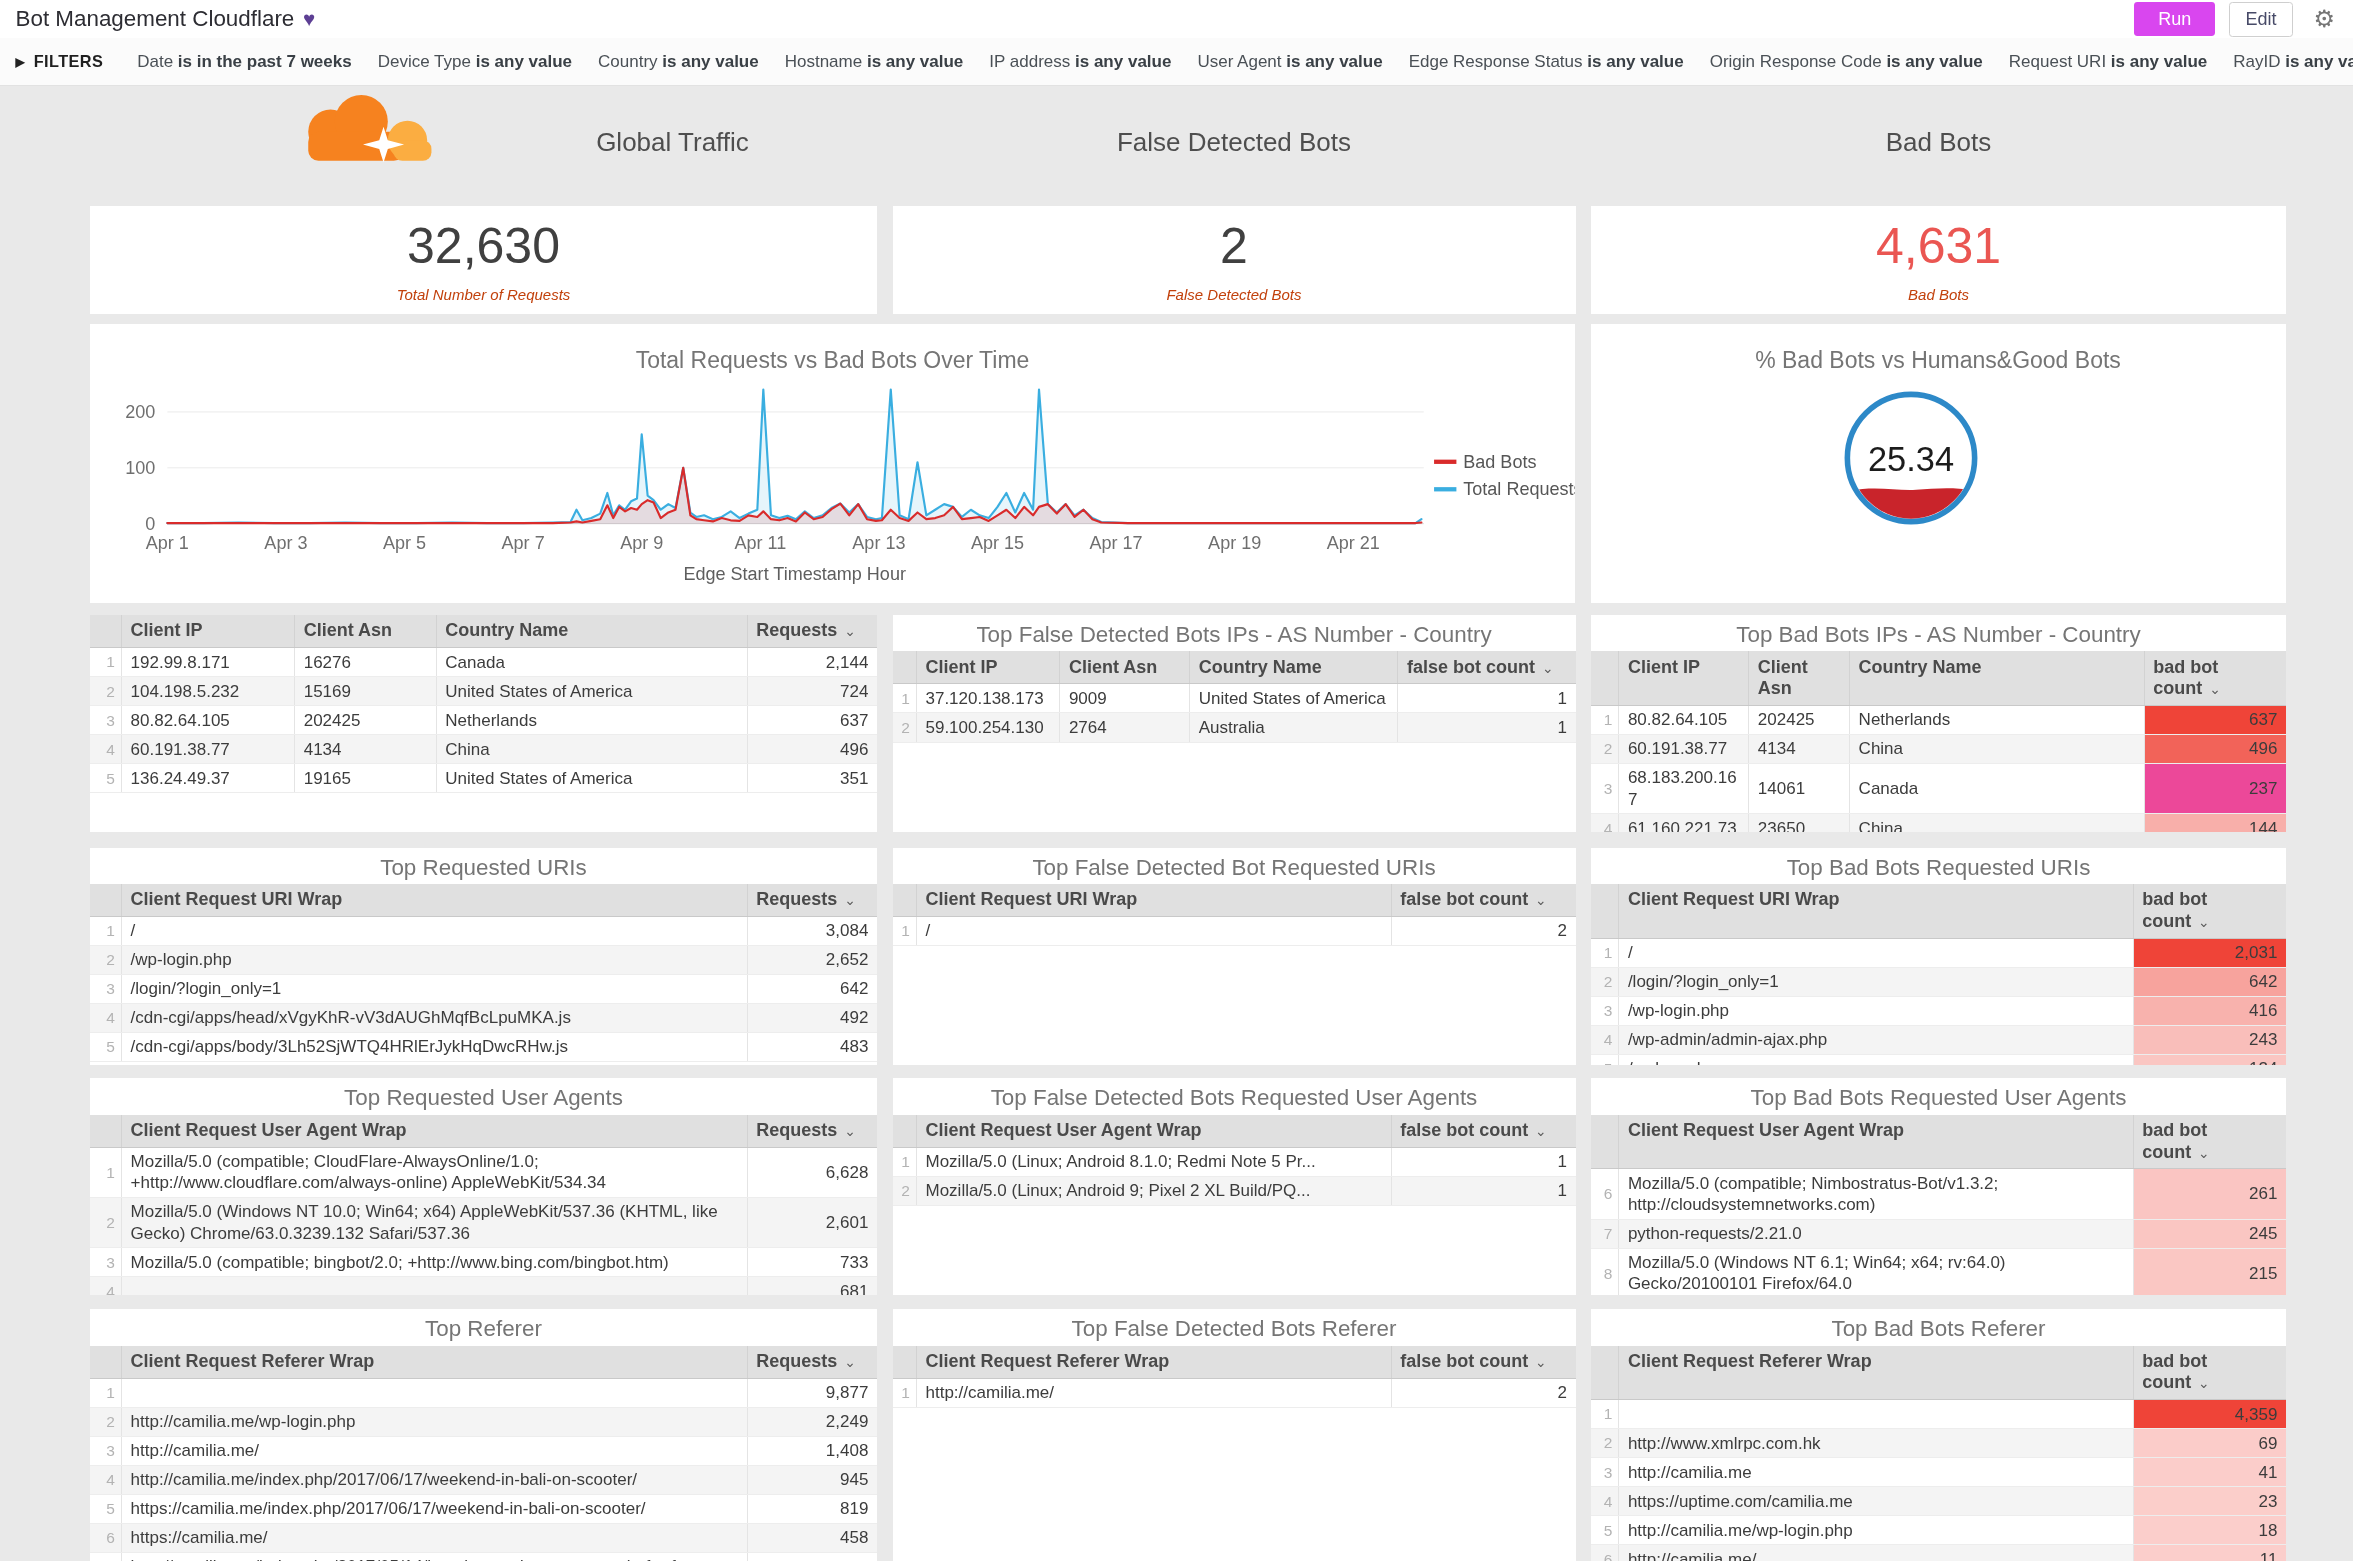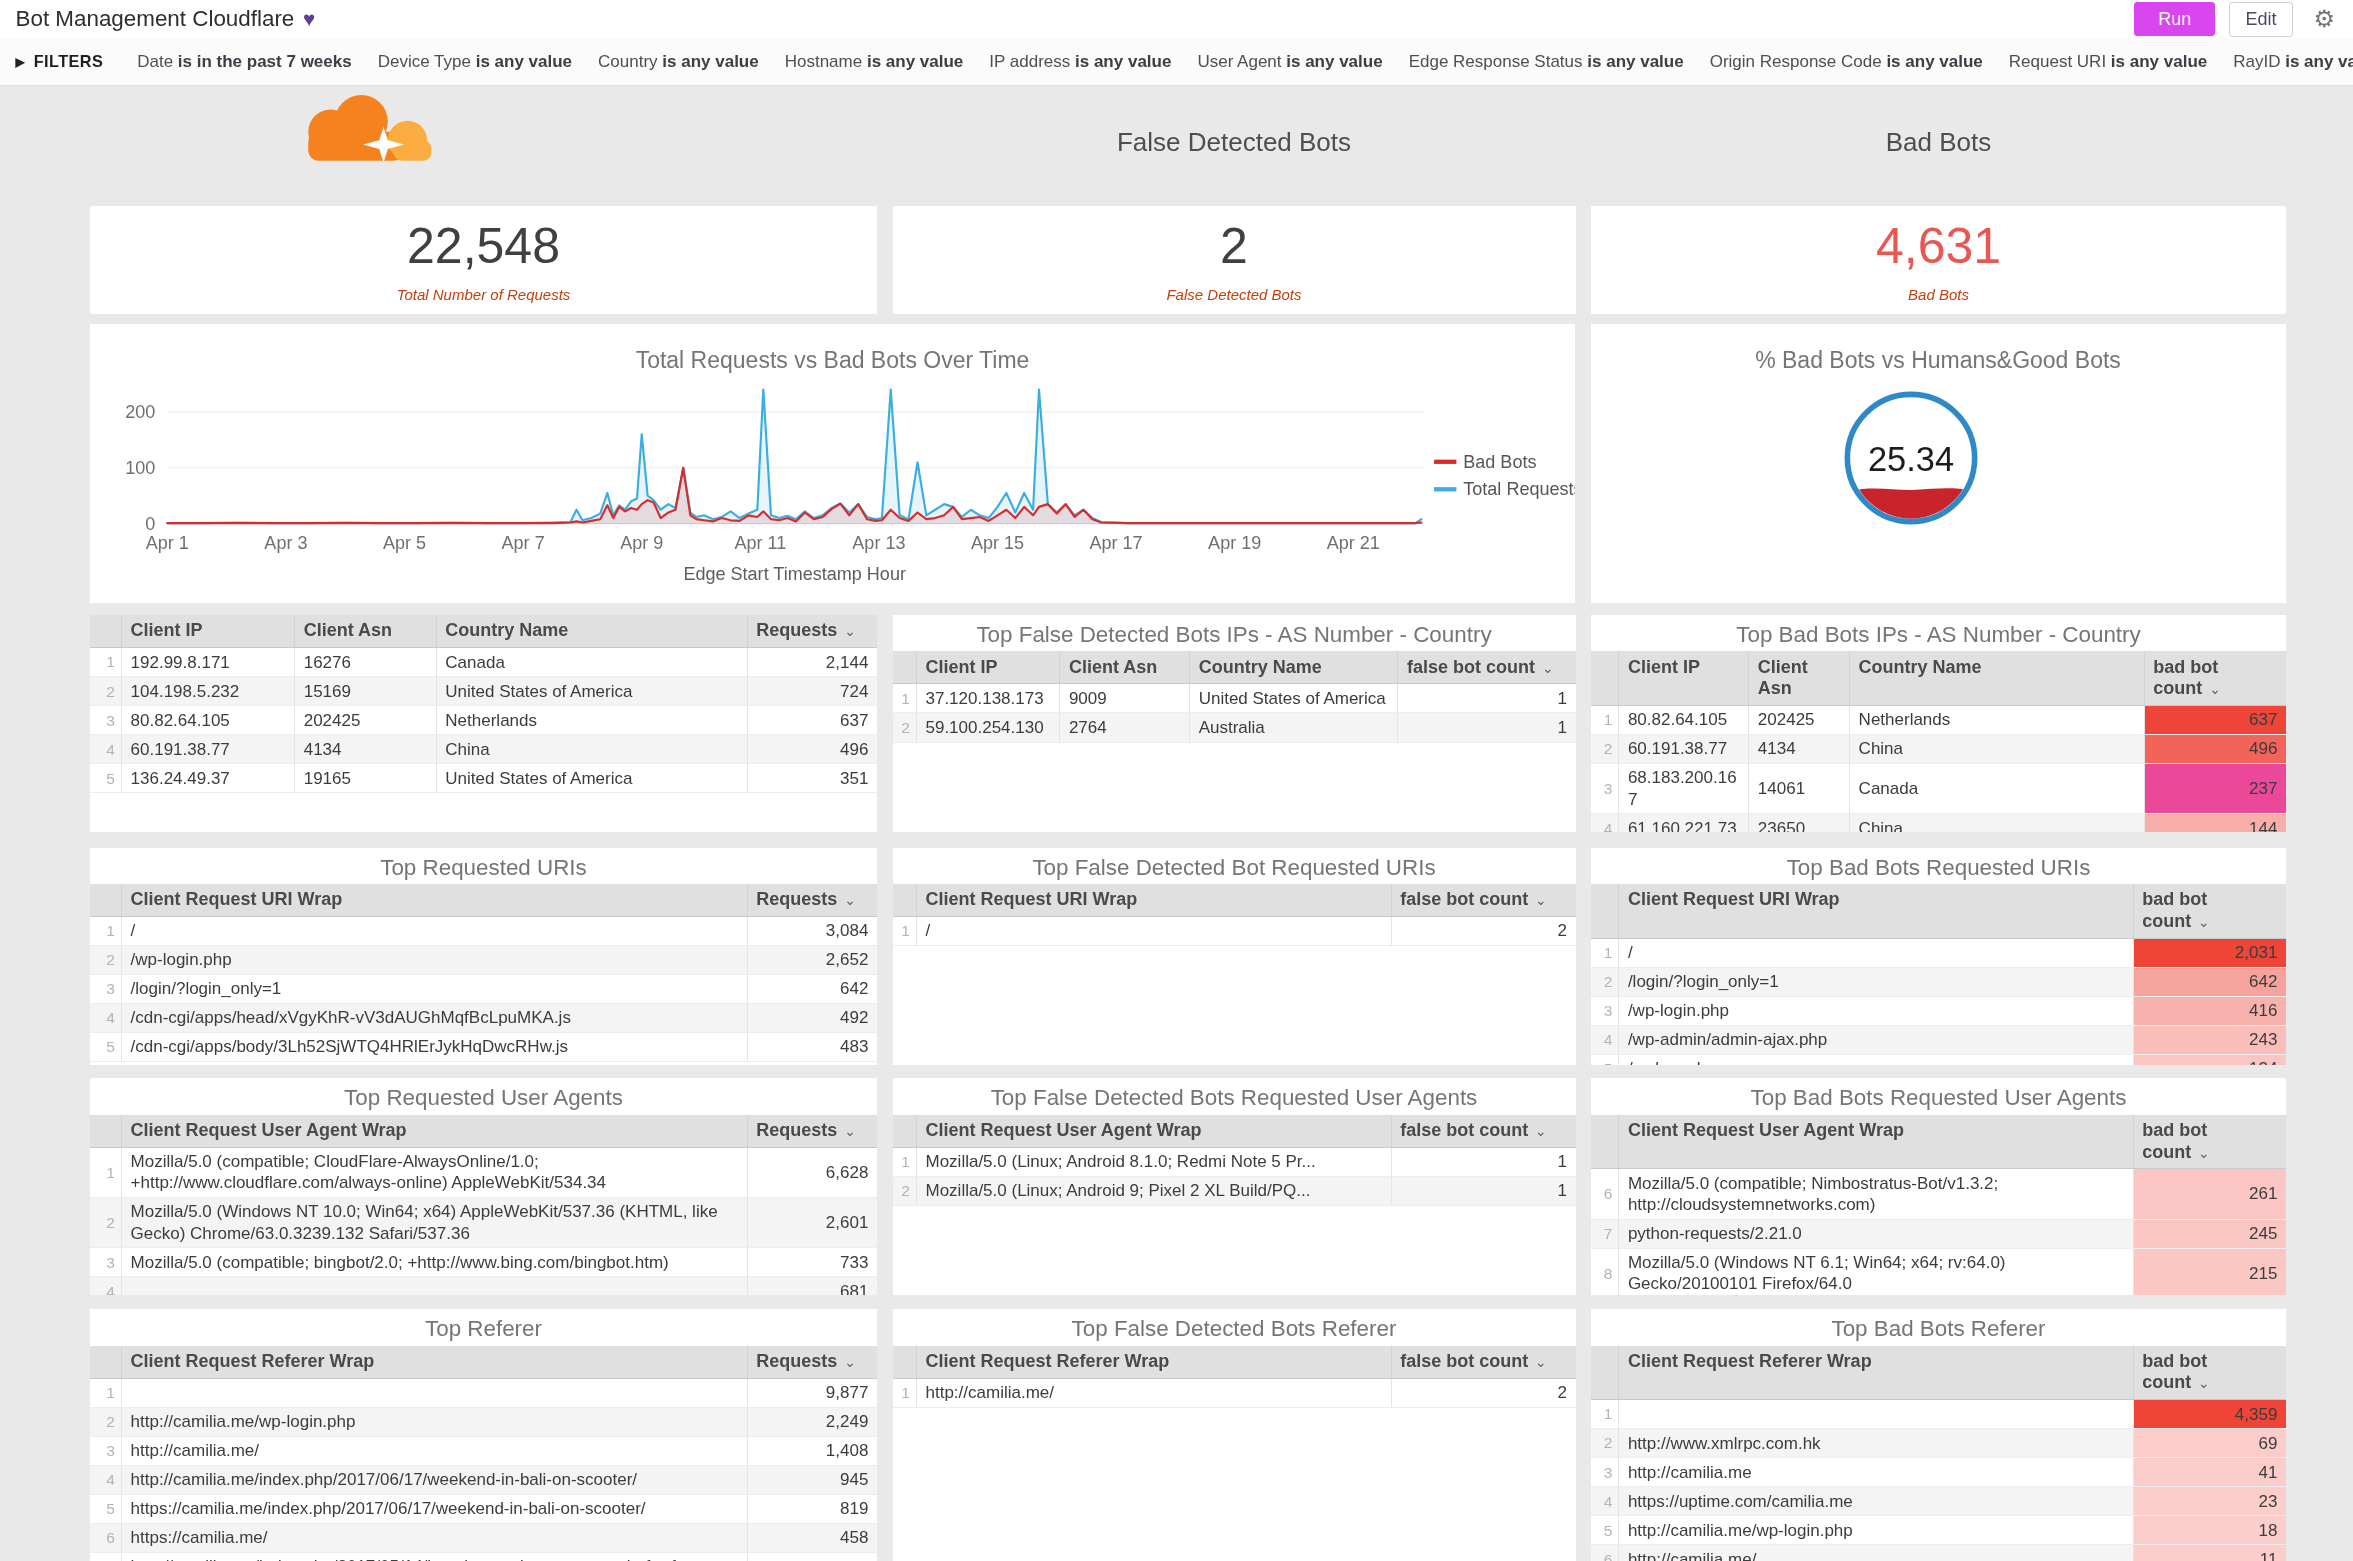--- a/index.html
+++ b/index.html
@@ -99,32 +99,35 @@
       <div class="cf-logo">
         <svg class="cf-cloud" width="172" height="77" viewBox="0 0 200 90">
           <circle cx="62" cy="50" r="26" fill="#F6821F"></circle>
           <circle cx="98" cy="38" r="31" fill="#F6821F"></circle>
           <rect x="36" y="50" width="112" height="34" rx="12" fill="#F6821F"></rect>
           <circle cx="152" cy="60" r="23" fill="#FBAD41"></circle>
           <rect x="136" y="60" width="44" height="24" rx="10" fill="#FBAD41"></rect>
           <polygon points="124,44 129,60 148,65 129,70 124,86 119,70 100,65 119,60" fill="#ffffff"></polygon>
         </svg>
       </div>
+      <div class="h-title-flex">
+          <div class="h-title">Global Traffic</div>
+        </div>
     </div>
     <div class="hcell">
         <div class="h-title">False Detected Bots</div>
       </div>
     <div class="hcell">
         <div class="h-title">Bad Bots</div>
       </div>
   </div>
 
   <div class="row cols3 stats-row">
     <div class="tile stat">
-      <div class="stat-value" style="color: rgb(64, 64, 64);">22,548</div>
+      <div class="stat-value" style="color: rgb(64, 64, 64);">32,630</div>
       <div class="stat-label">Total Number of Requests</div>
     </div>
     <div class="tile stat">
       <div class="stat-value" style="color: rgb(64, 64, 64);">2</div>
       <div class="stat-label">False Detected Bots</div>
     </div>
     <div class="tile stat">
       <div class="stat-value" style="color: rgb(234, 86, 82);">4,631</div>
       <div class="stat-label">Bad Bots</div>
     </div>

